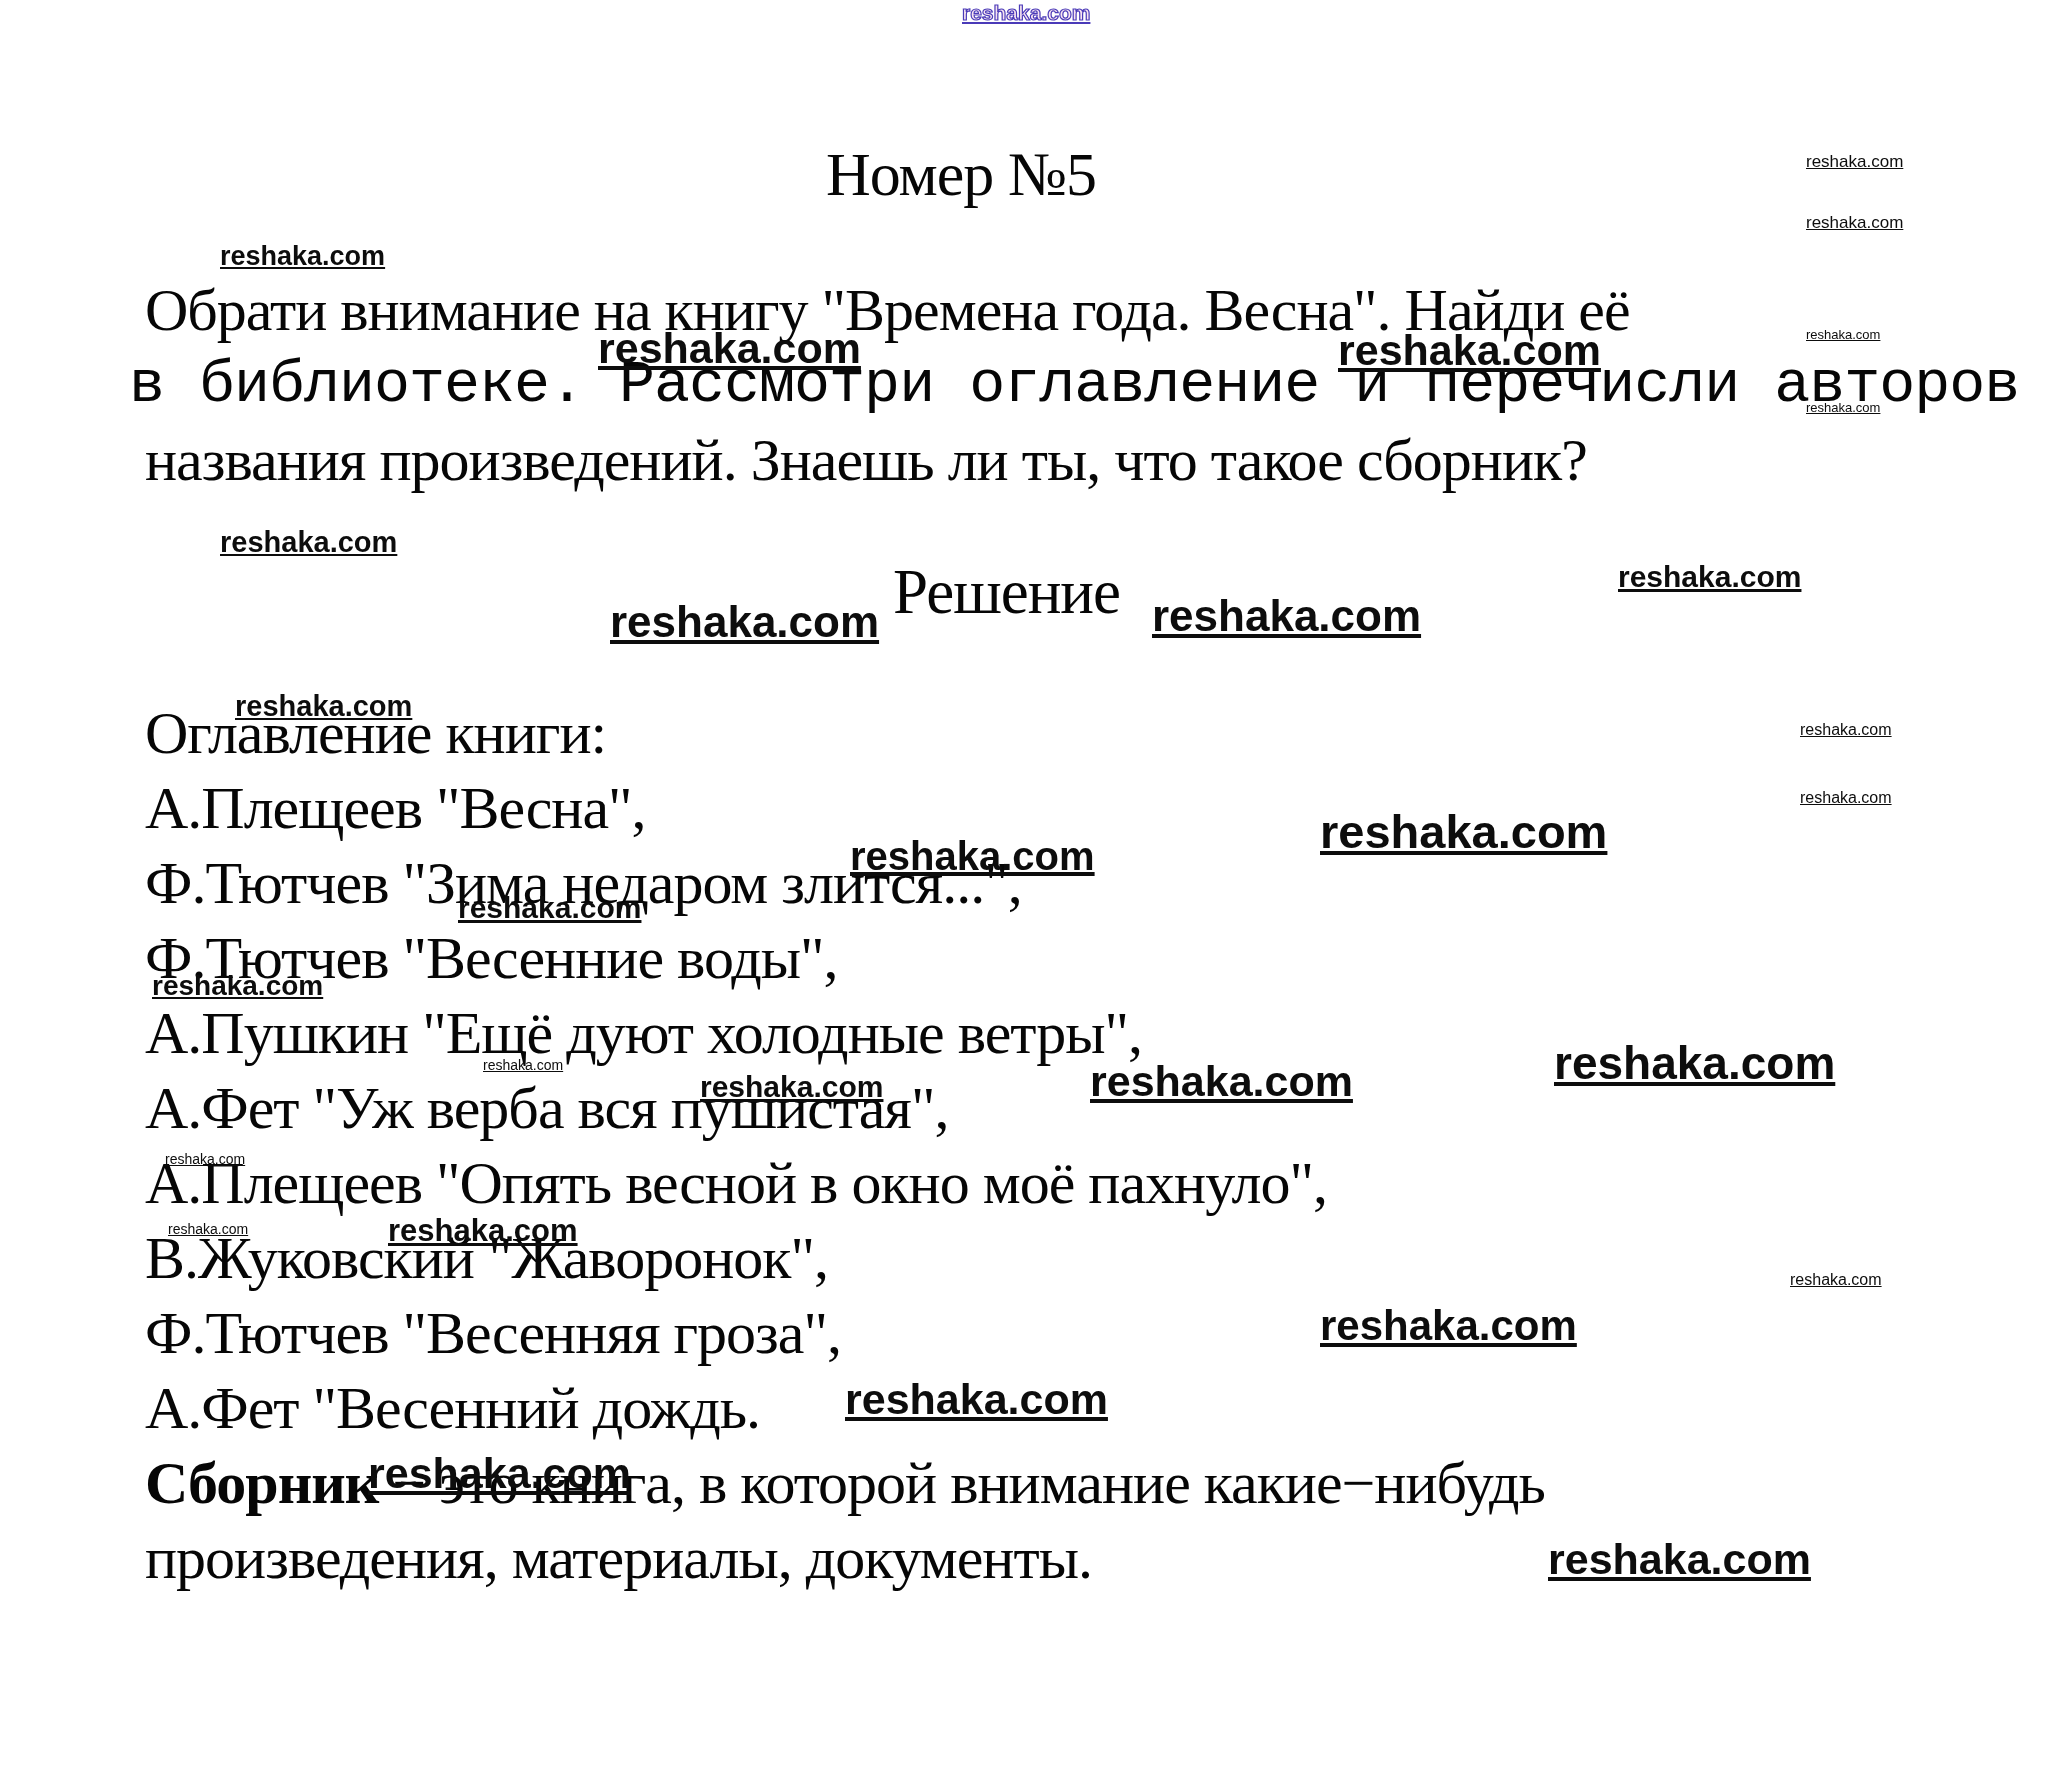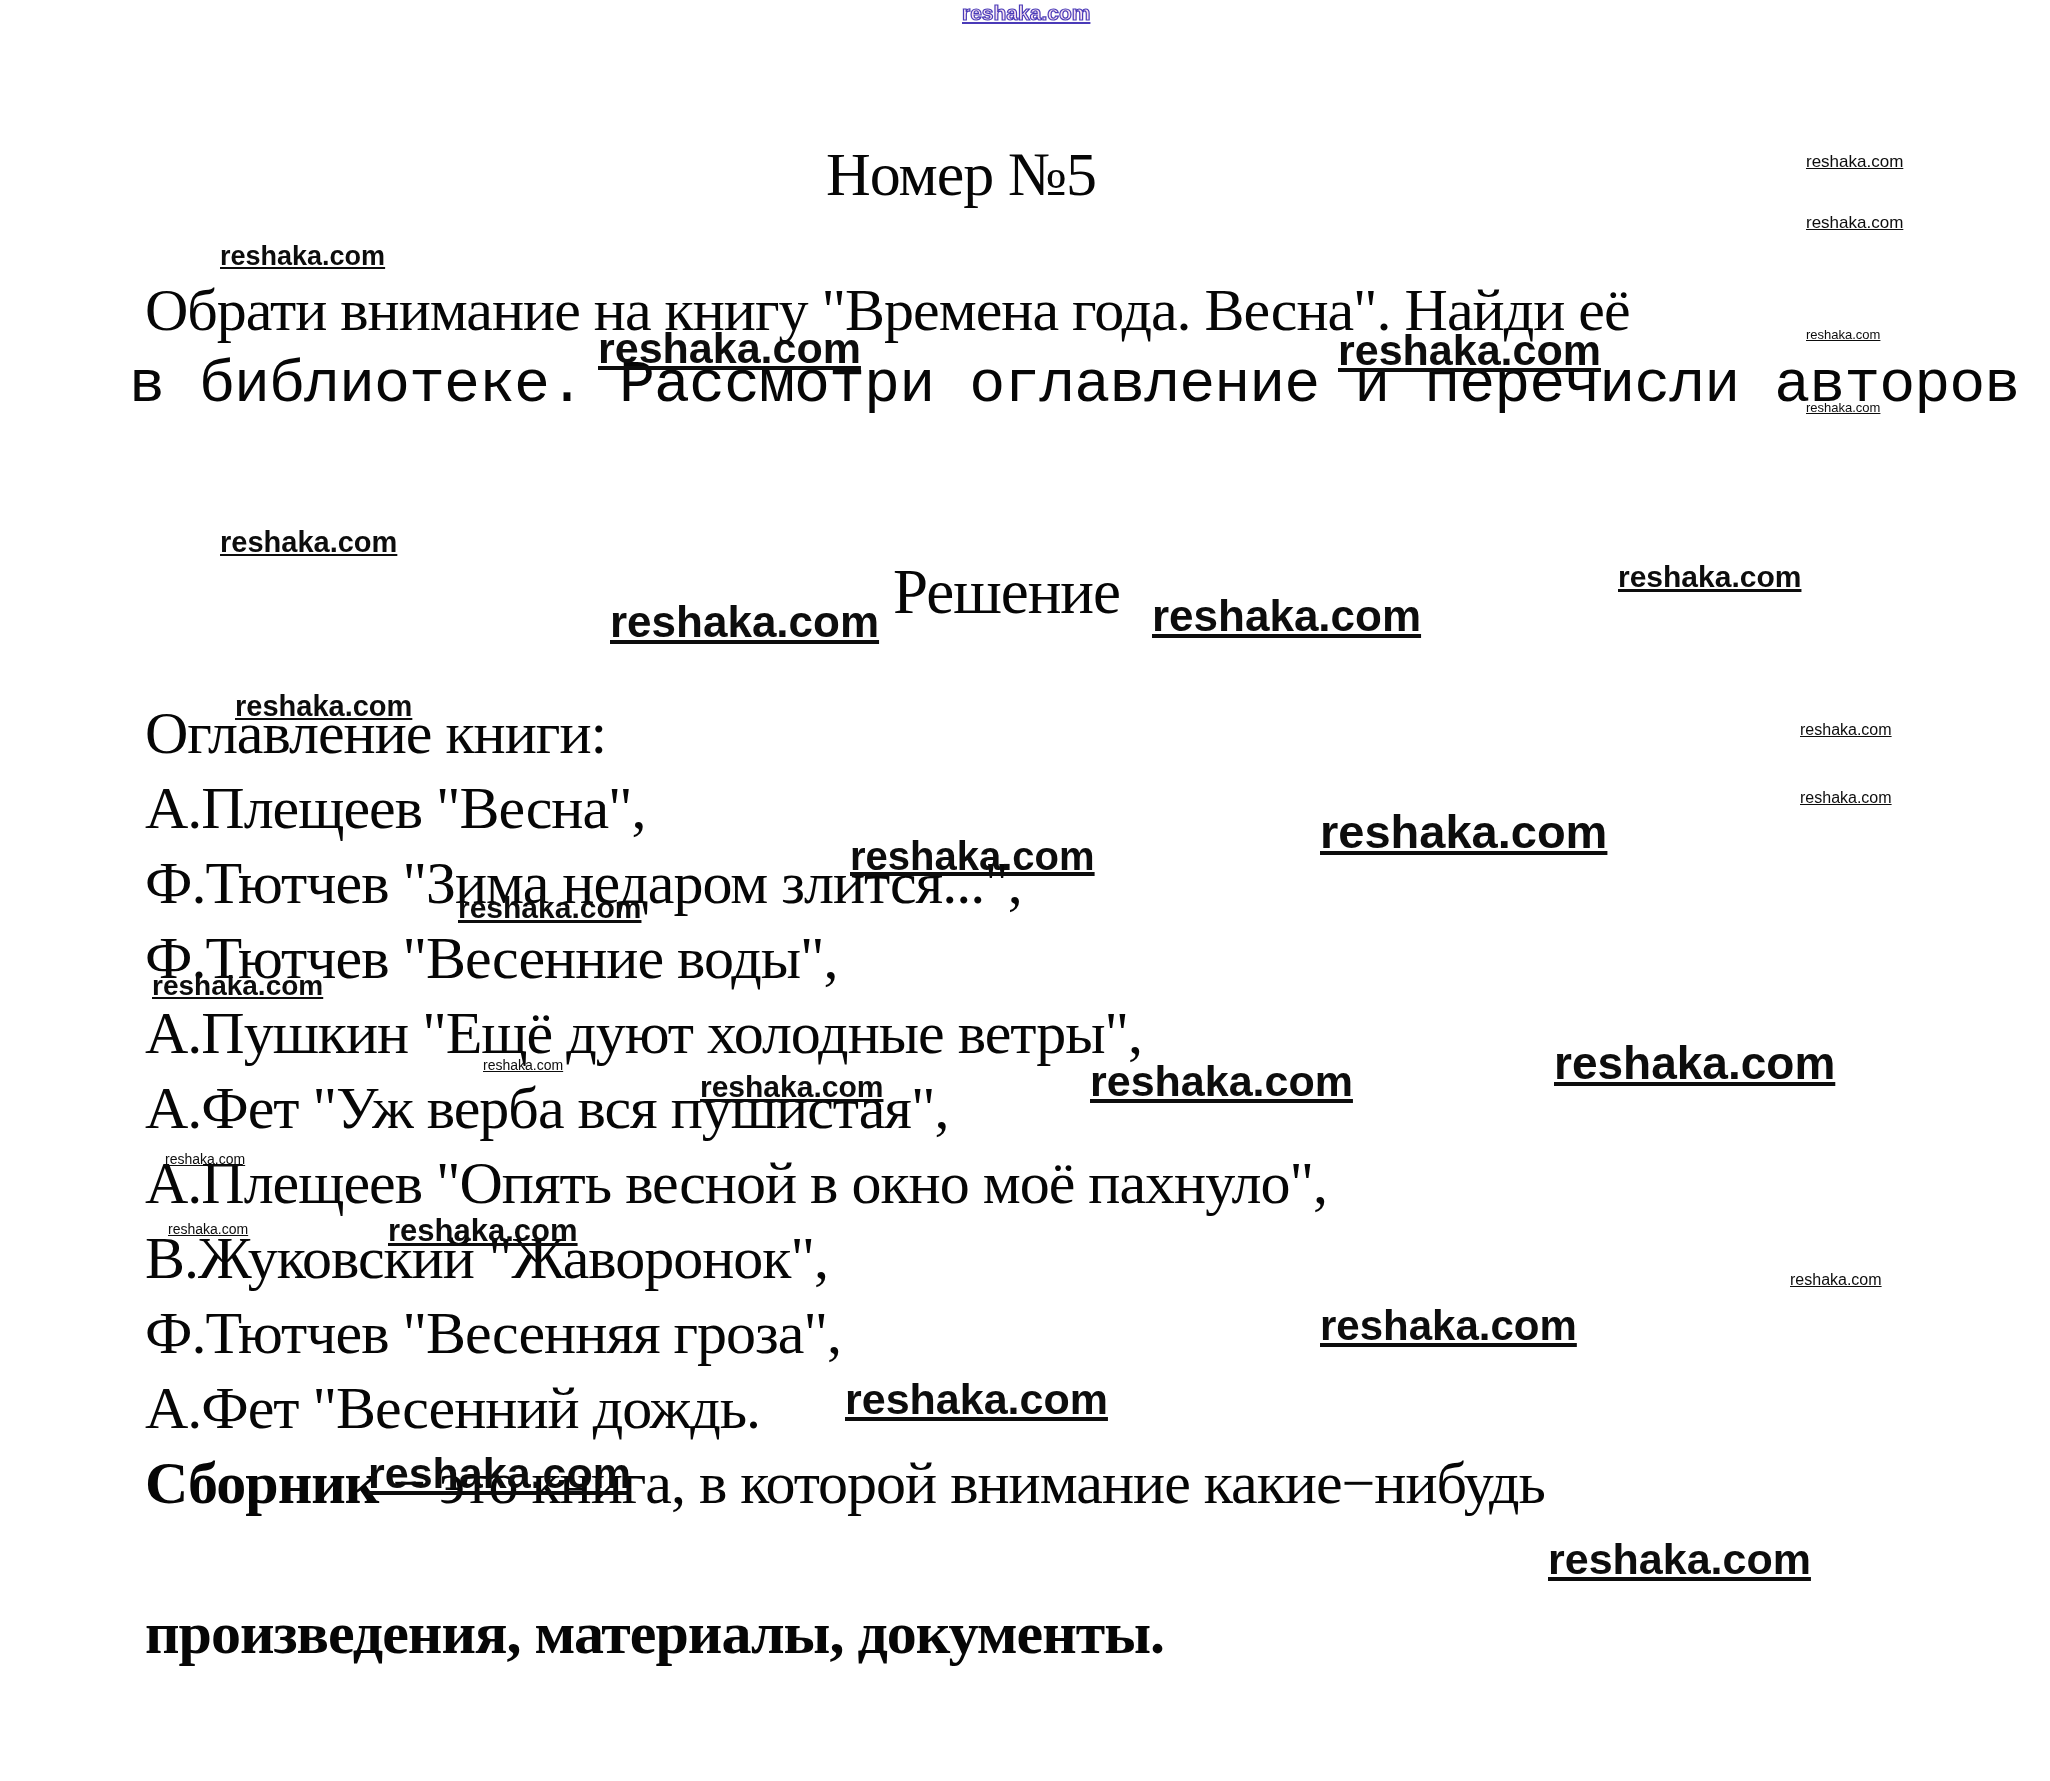--- a/index.html
+++ b/index.html
@@ -39,39 +39,40 @@
 </style>
 </head>
 <body>
 
 <div class="page">
 
   <div class="line title" style="left:779px; top:143px;margin-left:47px;">Номер №5</div>
 
   <div class="line" style="left:145px; top:280px;">Обрати внимание на книгу "Времена года. Весна". Найди её</div>
   <div class="line" style="left:129px; top:355px;font-family:Liberation Mono, monospace;">в библиотеке. Рассмотри оглавление и перечисли авторов и</div>
+  <div class="line" style="left:145px; top:430px;">названия произведений. Знаешь ли ты, что такое сборник?</div>
 
   <div class="line heading" style="left:893px; top:561px;">Решение</div>
 
   <div class="line" style="left:145px; top:703px;">Оглавление книги:</div>
 
   <div class="line" style="left:145px; top:778px;">А.Плещеев "Весна",</div>
   <div class="line" style="left:145px; top:853px;">Ф.Тютчев "Зима недаром злится...",</div>
   <div class="line" style="left:145px; top:928px;">Ф.Тютчев "Весенние воды",</div>
   <div class="line" style="left:145px; top:1003px;">А.Пушкин "Ещё дуют холодные ветры",</div>
   <div class="line" style="left:145px; top:1078px;">А.Фет "Уж верба вся пушистая",</div>
   <div class="line" style="left:145px; top:1153px;">А.Плещеев "Опять весной в окно моё пахнуло",</div>
   <div class="line" style="left:145px; top:1228px;">В.Жуковский "Жаворонок",</div>
   <div class="line" style="left:145px; top:1303px;">Ф.Тютчев "Весенняя гроза",</div>
   <div class="line" style="left:145px; top:1378px;">А.Фет "Весенний дождь.</div>
 
   <div class="line" style="left:145px; top:1453px;">
     <span class="term">Сборник</span><span> − это книга, в которой внимание какие−нибудь</span>
   </div>
-  <div class="line" style="left:145px; top:1603px;font-weight:bold;">произведения, материалы, документы.</div>
+  <div class="line" style="left:145px; top:1528px;">произведения, материалы, документы.</div>
 
   <span class="wm outline" style="left:962px; top:2px;  font-size:21px;">reshaka.com</span>
 
   <span class="wm" style="left:1806px; top:153px; font-size:17px;">reshaka.com</span>
   <span class="wm" style="left:1806px; top:214px; font-size:17px;">reshaka.com</span>
 
   <span class="wm b" style="left:220px;  top:243px;  font-size:27px;">reshaka.com</span>
   <span class="wm b" style="left:598px;  top:327px;  font-size:43px;">reshaka.com</span>
   <span class="wm b" style="left:1338px; top:329px;  font-size:43px;">reshaka.com</span>
   <span class="wm" style="left:1806px; top:328px; font-size:13px;">reshaka.com</span>

